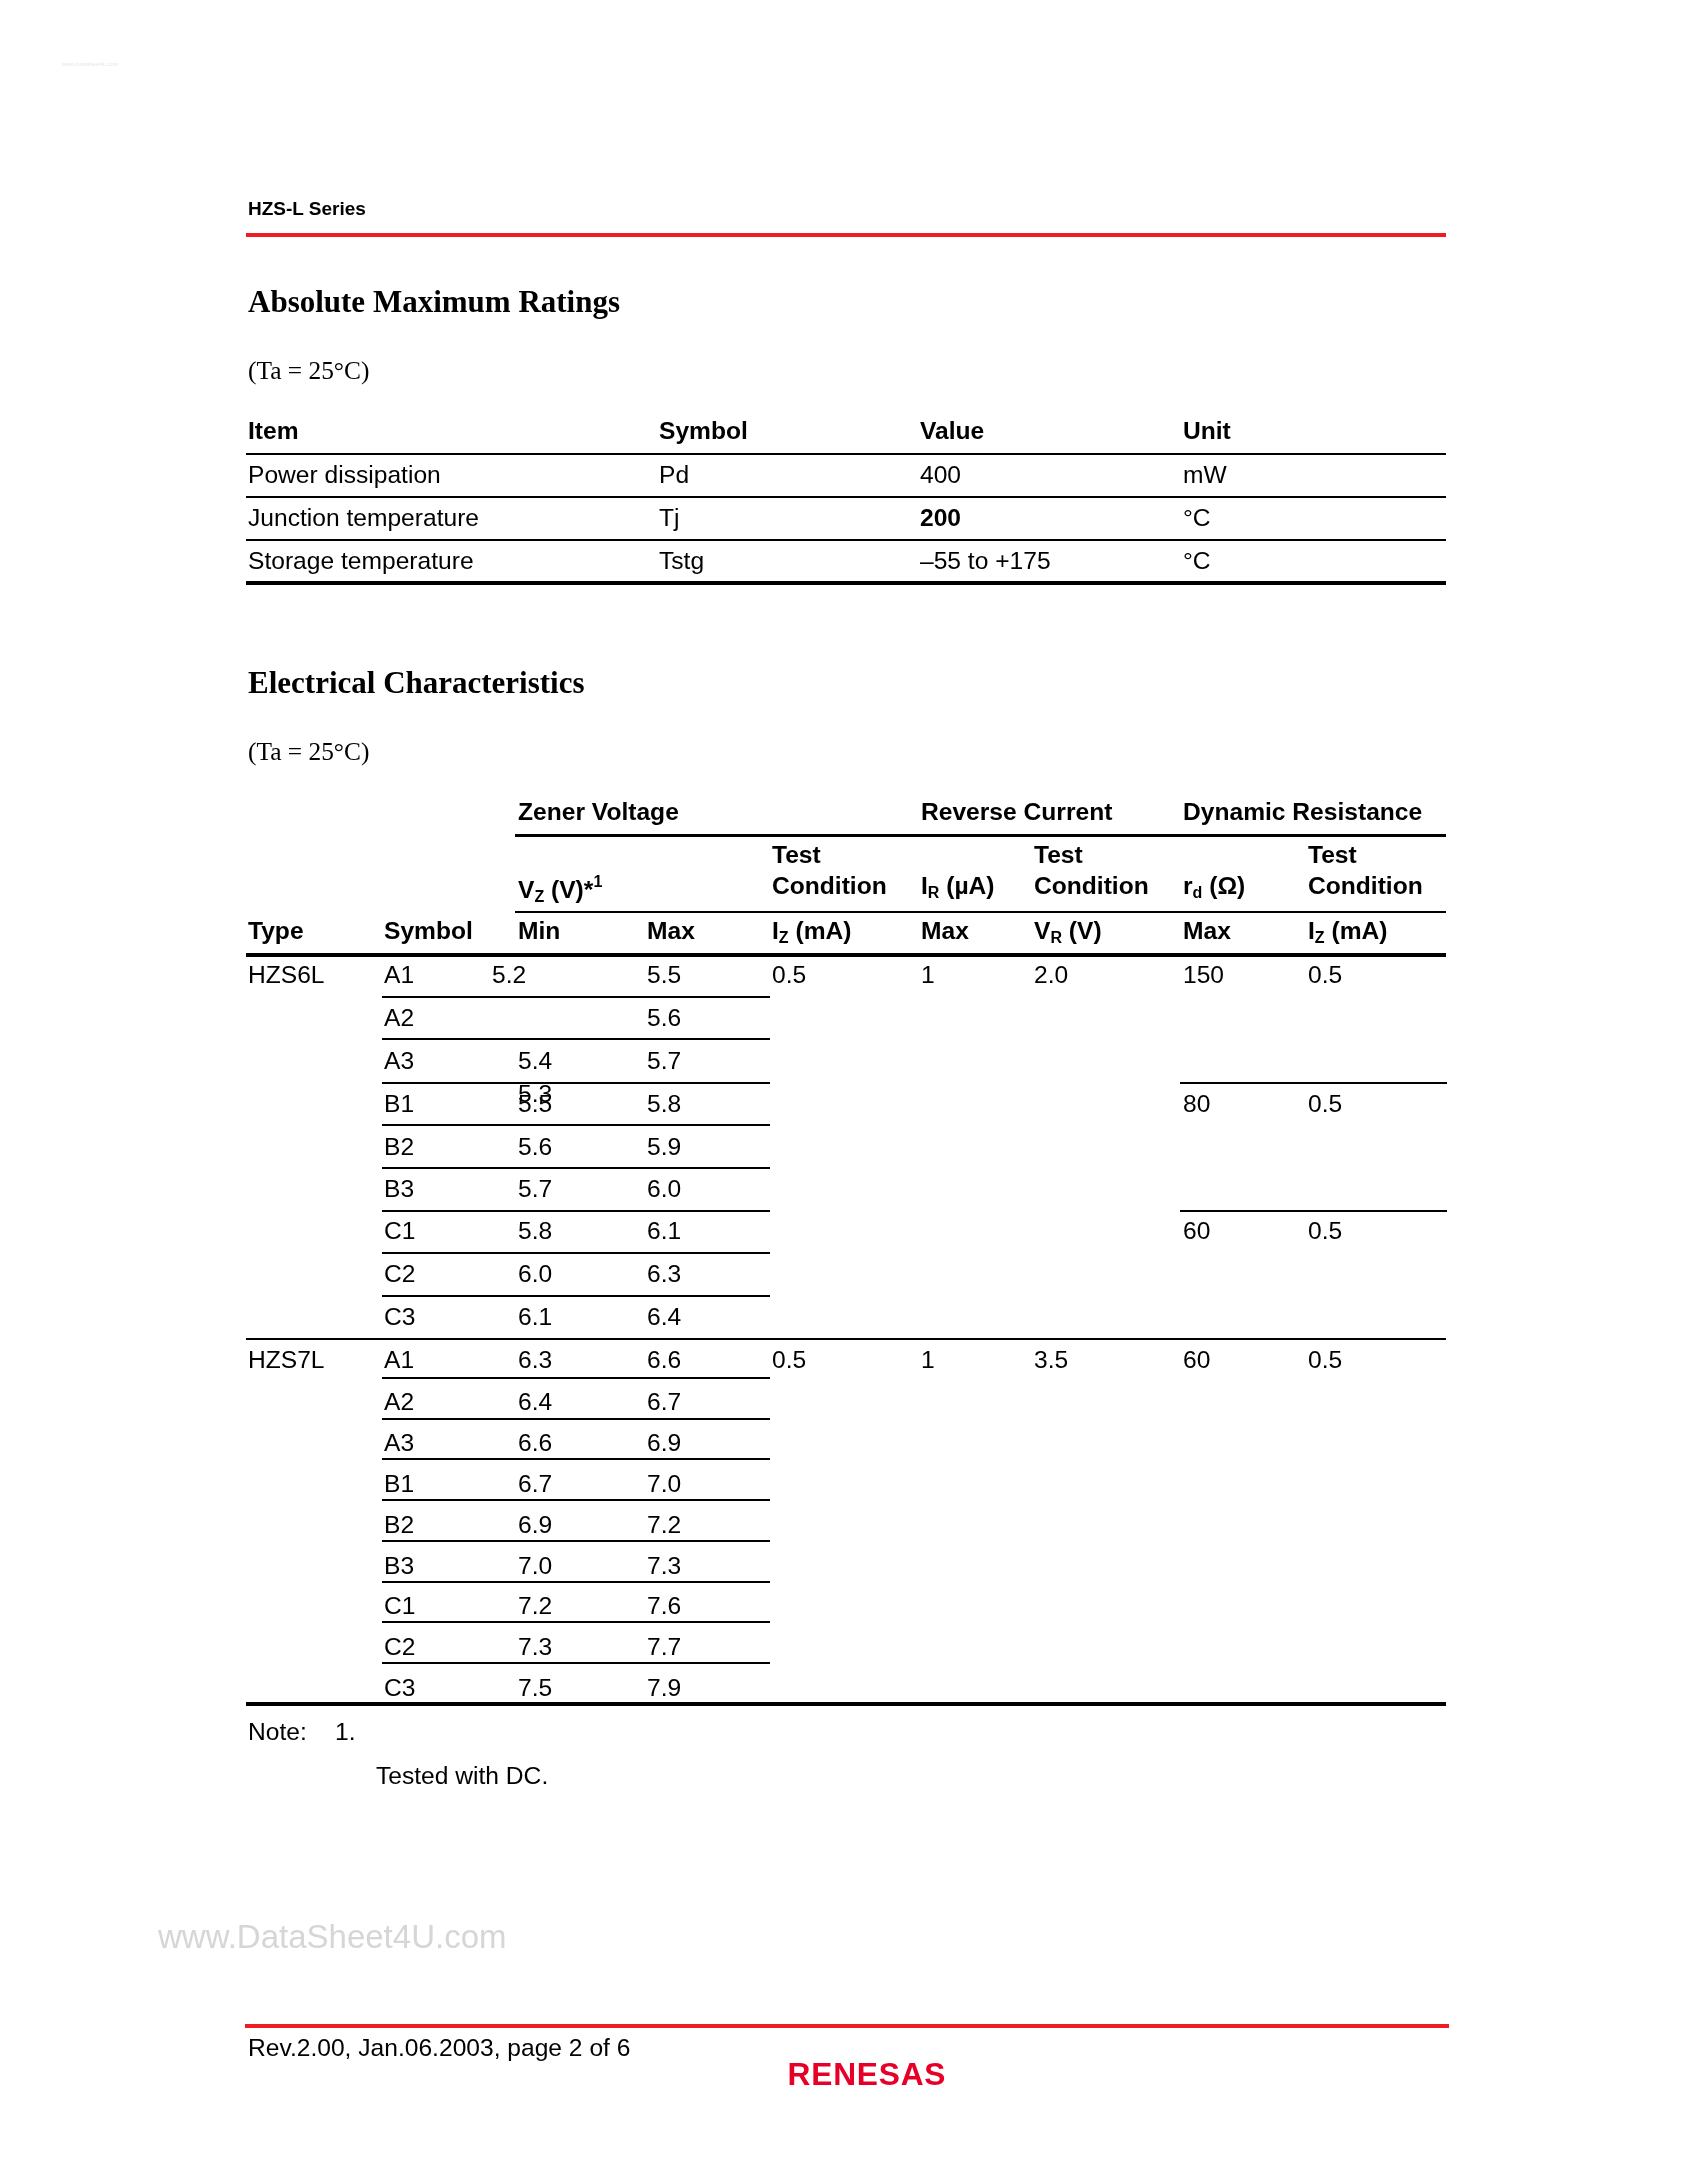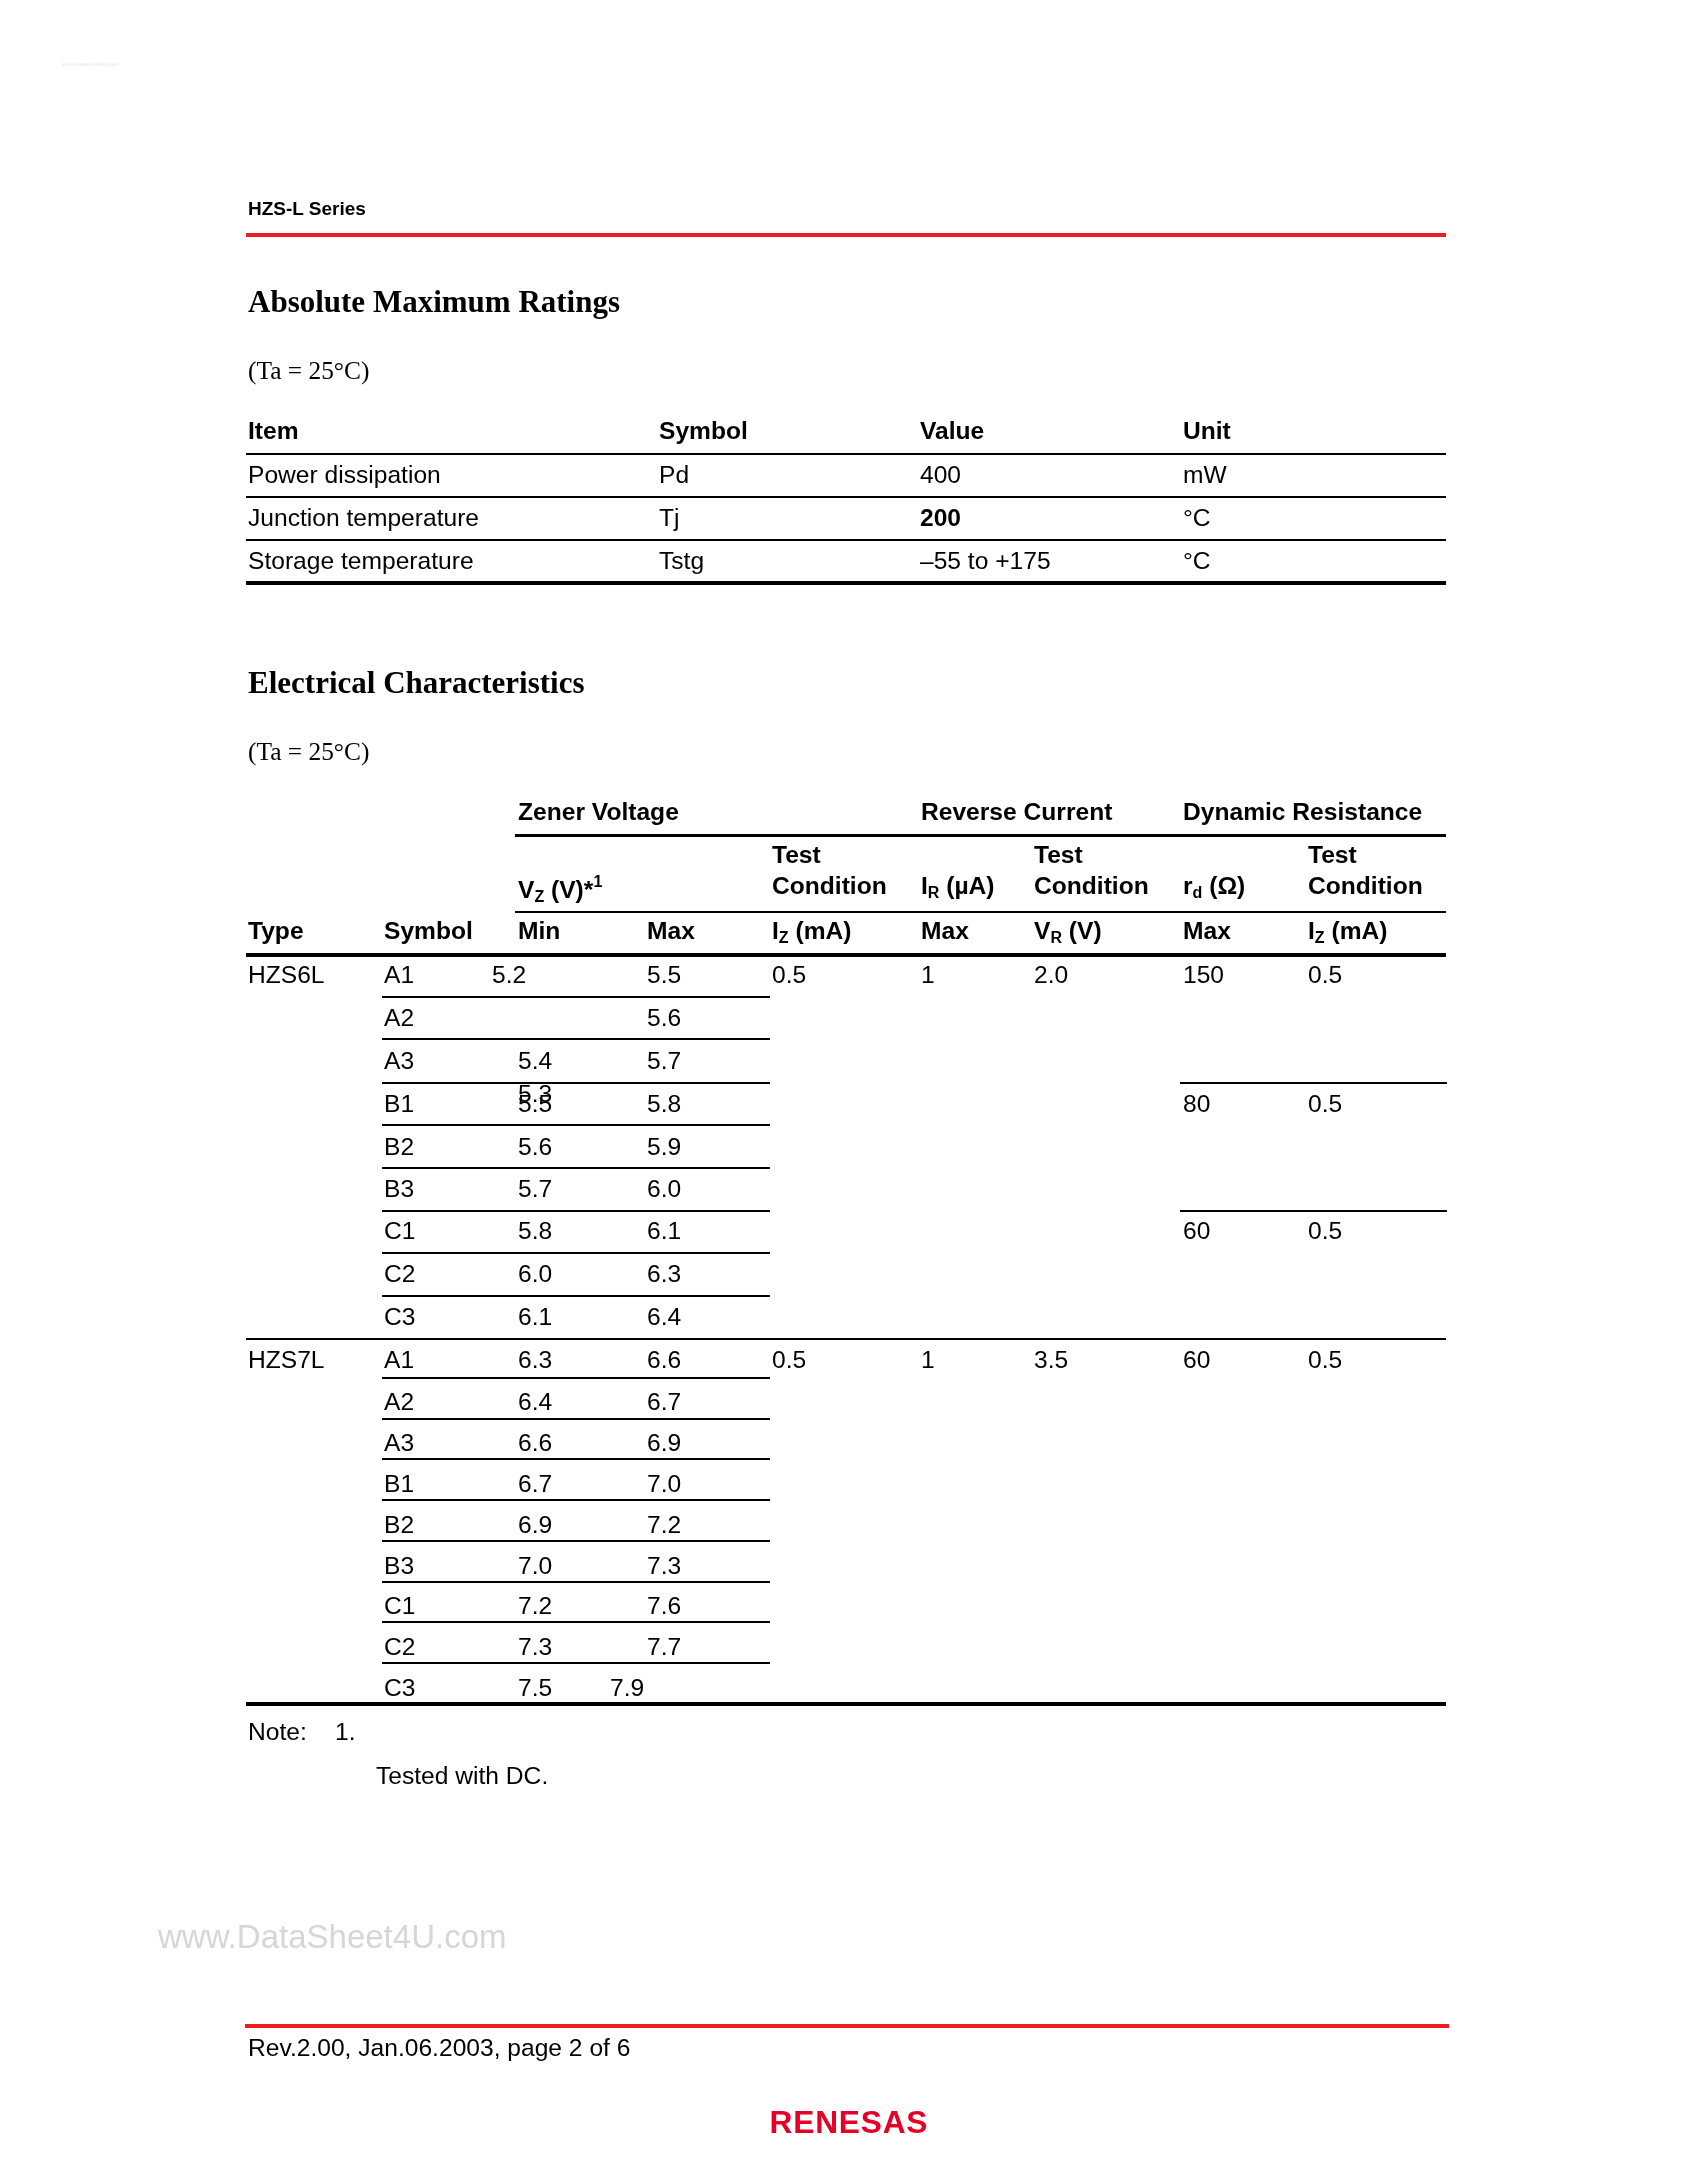--- a/index.html
+++ b/index.html
@@ -9,21 +9,21 @@
   .redline { background:#ee1c25; height:4px; }
   .sec-title { font-family:"Liberation Serif", serif; font-weight:bold; font-size:31px; left:248px; }
   .cond { font-family:"Liberation Serif", serif; font-size:25.4px; left:248px; }
   .rule { background:#000; }
   .cell { position:absolute; font-size:24.6px; white-space:nowrap; line-height:1; }
   .bold { font-weight:bold; }
   .sub { font-size:16px; vertical-align:-4px; }
   .sup { font-size:16px; vertical-align:11px; }
   .watermark { left:158px; top:1918px; font-size:33px; color:#d6d6d6; }
   .footer-text { left:248px; top:2034px; font-size:24.6px; }
-  .logo { left:768px; top:2056px;margin-top:48px; }
+  .logo { left:786px; top:2056px; }
   .tiny-wm { left:62px; top:61px; font-size:5.6px; color:#e6e6e6; }
 </style>
 </head>
 <body>
 
 <div class="abs tiny-wm">www.datasheet4u.com</div>
 
 <div class="abs hdr-title">HZS-L Series</div>
 <div class="abs redline" style="left:246px; top:233px; width:1200px;"></div>
 
@@ -191,21 +191,21 @@
     <div class="cell" style="left:647px; top:1594px;">7.6</div>
     <div class="abs rule" style="left:382px; top:1621px; width:388px; height:1.6px;"></div>
 
     <div class="cell" style="left:384px; top:1635px;">C2</div>
     <div class="cell" style="left:518px; top:1635px;">7.3</div>
     <div class="cell" style="left:647px; top:1635px;">7.7</div>
     <div class="abs rule" style="left:382px; top:1662px; width:388px; height:1.6px;"></div>
 
     <div class="cell" style="left:384px; top:1676px;">C3</div>
     <div class="cell" style="left:518px; top:1676px;">7.5</div>
-    <div class="cell" style="left:610px; top:1676px;text-align:right;">7.9</div>
+    <div class="cell" style="left:647px; top:1676px;text-align:right;">7.9</div>
   </div>
   <div class="abs rule" style="left:246px; top:1702px; width:1200px; height:4px;"></div>
 
   <div class="cell" style="left:248px; top:1720px;">Note:</div>
   <div class="cell" style="left:335px; top:1720px;">1.</div>
   <div class="cell" style="left:376px; top:1720px;margin-top:44px;">Tested with DC.</div>
 </div>
 
 <div class="abs watermark">www.DataSheet4U.com</div>
 

